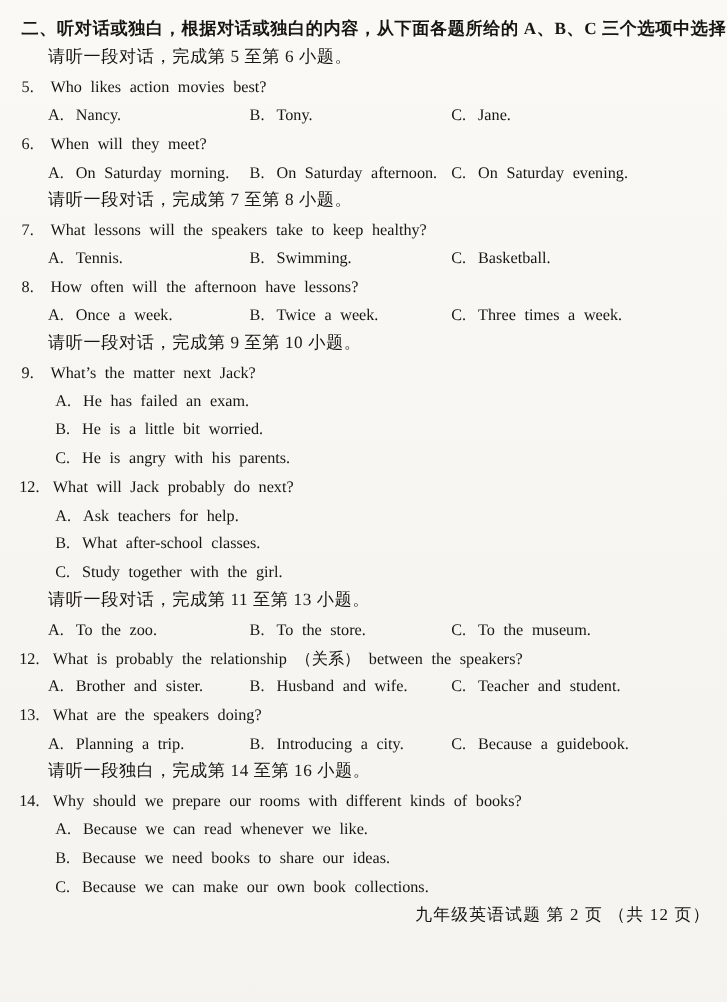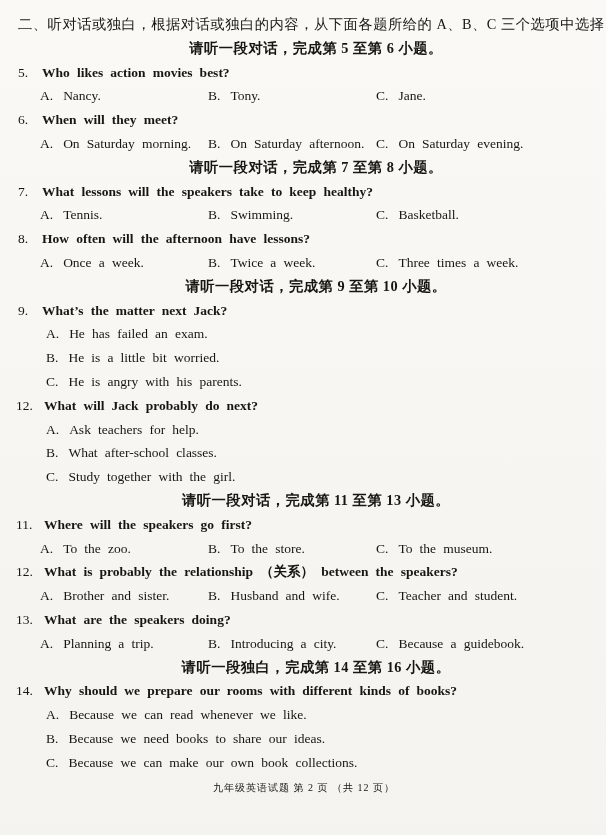--- a/index.html
+++ b/index.html
@@ -16,38 +16,38 @@
     box-sizing:border-box;
     background:linear-gradient(180deg,#faf9f6 0%,#f6f5f2 60%,#f4f3ef 100%);
   }
   .row{
     height:23.8px;line-height:23.8px;
     white-space:nowrap;
     font-size:13.5px;
     word-spacing:0.28em;
   }
   .cn{font-size:14.3px;word-spacing:0;}
-  .hdr{font-weight:normal;letter-spacing:0.5px;}
+  .hdr{font-weight:bold;letter-spacing:0.5px;}
   .hdr1{padding-left:2px;}
   .hdr2{padding-left:26px;}
-  .instr{padding-left:24px;font-weight:700;letter-spacing:0.5px;text-align:center;}
+  .instr{padding-left:24px;font-weight:400;letter-spacing:0.5px;}
   .q{display:flex;}
   .qnum{flex:none;width:24px;padding-left:2px;}
   .qnum.w2{width:28px;padding-left:0;}
-  .qtext{flex:1;font-weight:bold;}
+  .qtext{flex:1;}
   .opts{display:flex;padding-left:24px;}
   .opt{display:flex;}
   .optA{width:168px;}
   .optB{width:168px;}
   .optC{flex:1;}
   .olabel{margin-right:10px;}
   .sopt{display:flex;padding-left:30px;}
   .footer{
-    text-align:center;
-    font-size:10px;
+    text-align:right;
+    font-size:14px;
     letter-spacing:1px;
     word-spacing:0;
     height:26px;line-height:26px;
   }
 </style>
 </head>
 <body>
 
 <div class="page">
 
@@ -164,24 +164,20 @@
       <span class="olabel">B.</span>
       <span>What after-school classes.</span>
     </div>
   <div class="row sopt">
       <span class="olabel">C.</span>
       <span>Study together with the girl.</span>
     </div>
 
   <div class="row cn instr">请听一段对话，完成第 11 至第 13 小题。</div>
 
-  <div class="row q">
-    <span class="qnum w2">11.</span>
-    <span class="qtext">Where will the speakers go first?</span>
-  </div>
   <div class="row opts">
     <span class="opt optA">
         <span class="olabel">A.</span>
         <span>To the zoo.</span>
       </span>
     <span class="opt optB">
         <span class="olabel">B.</span>
         <span>To the store.</span>
       </span>
     <span class="opt optC">

